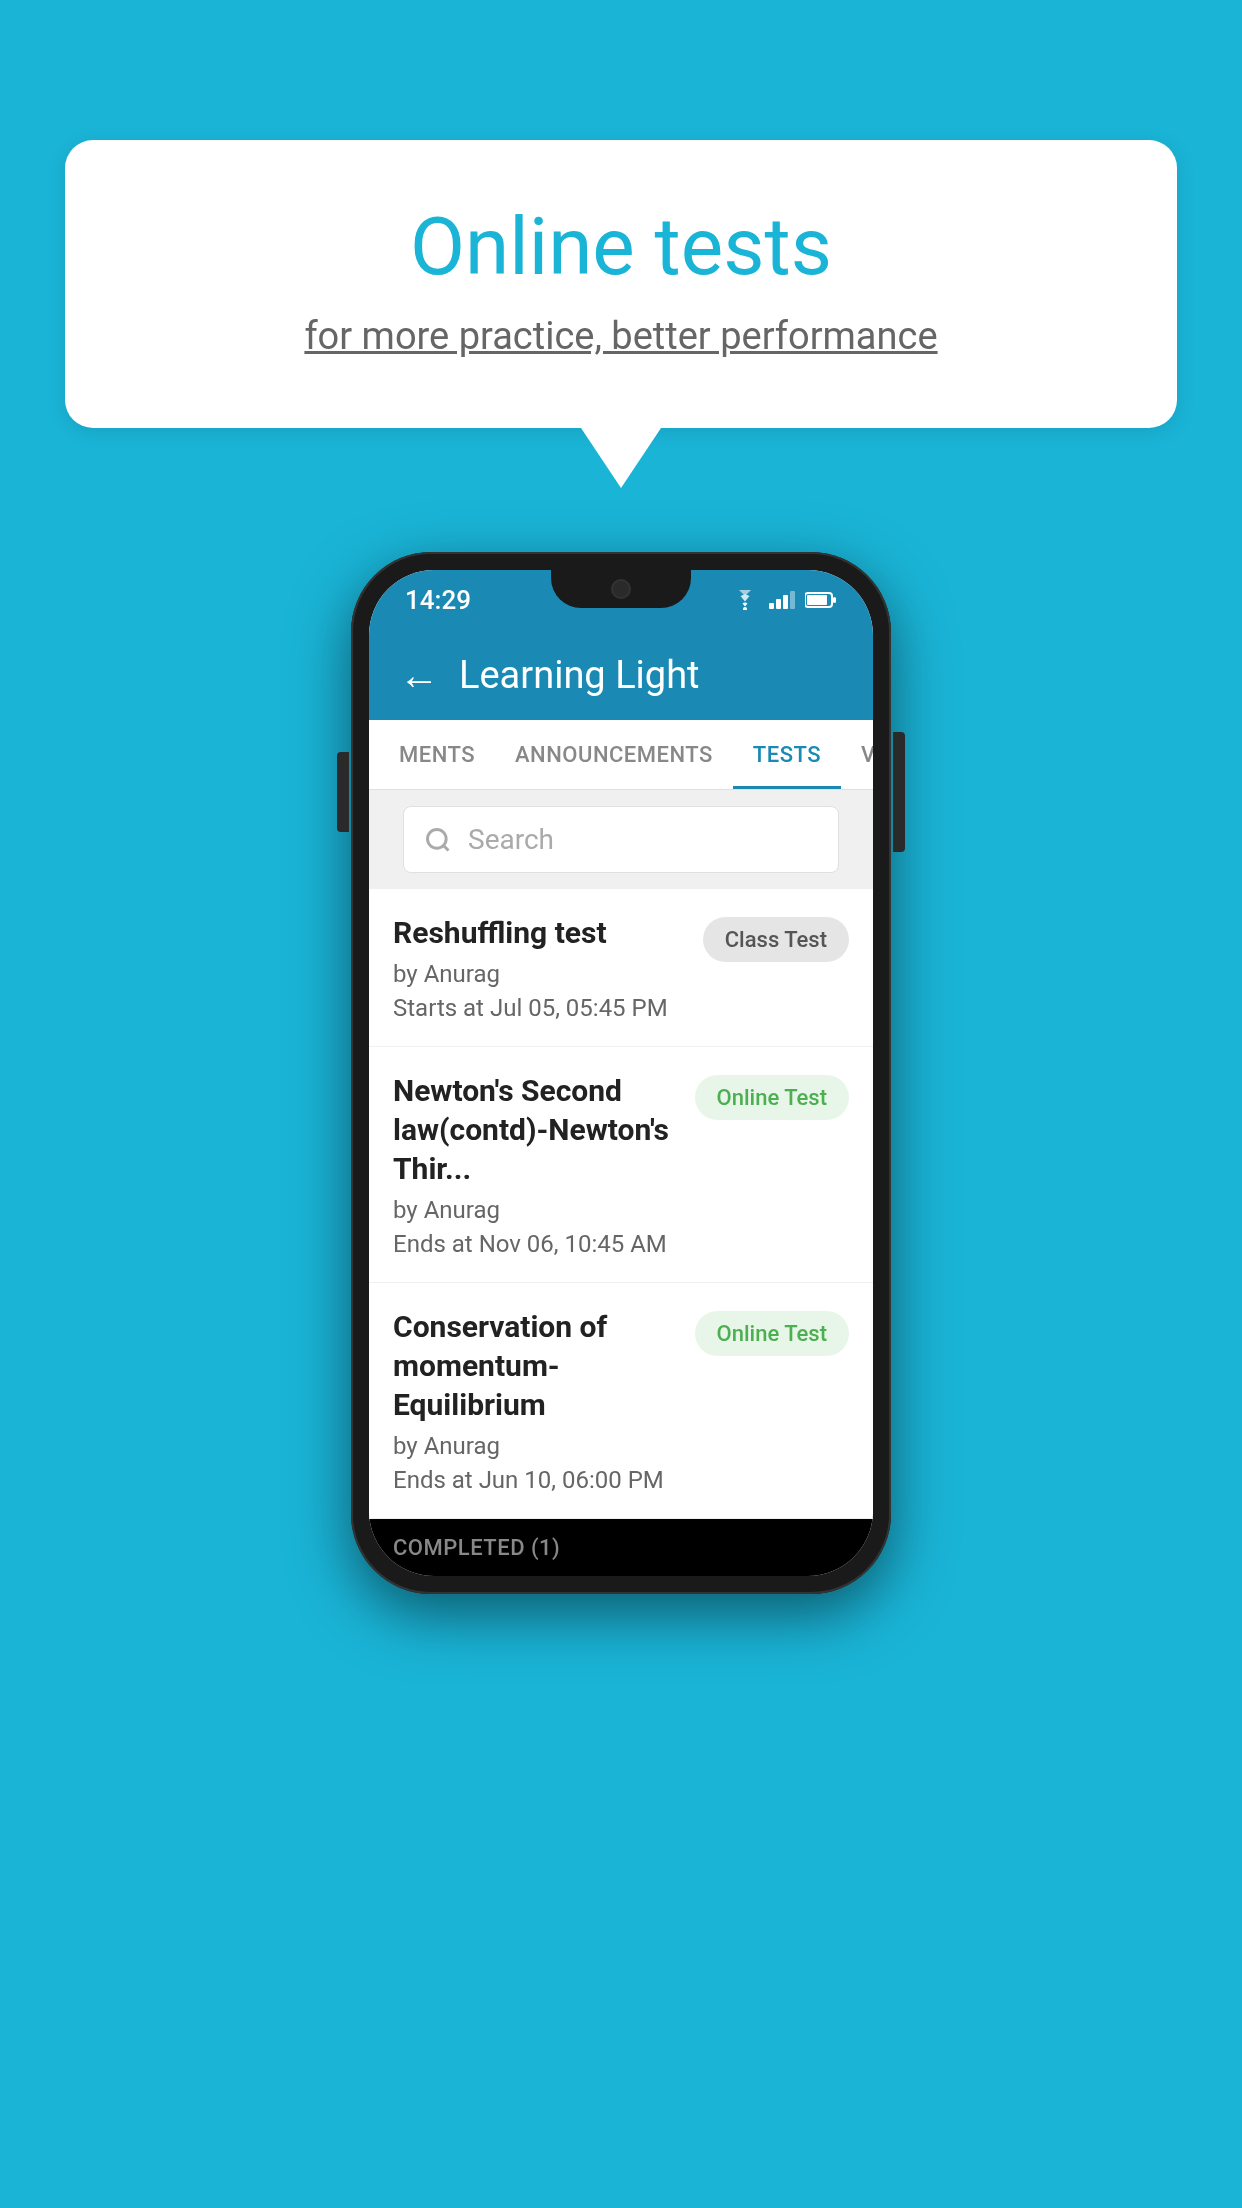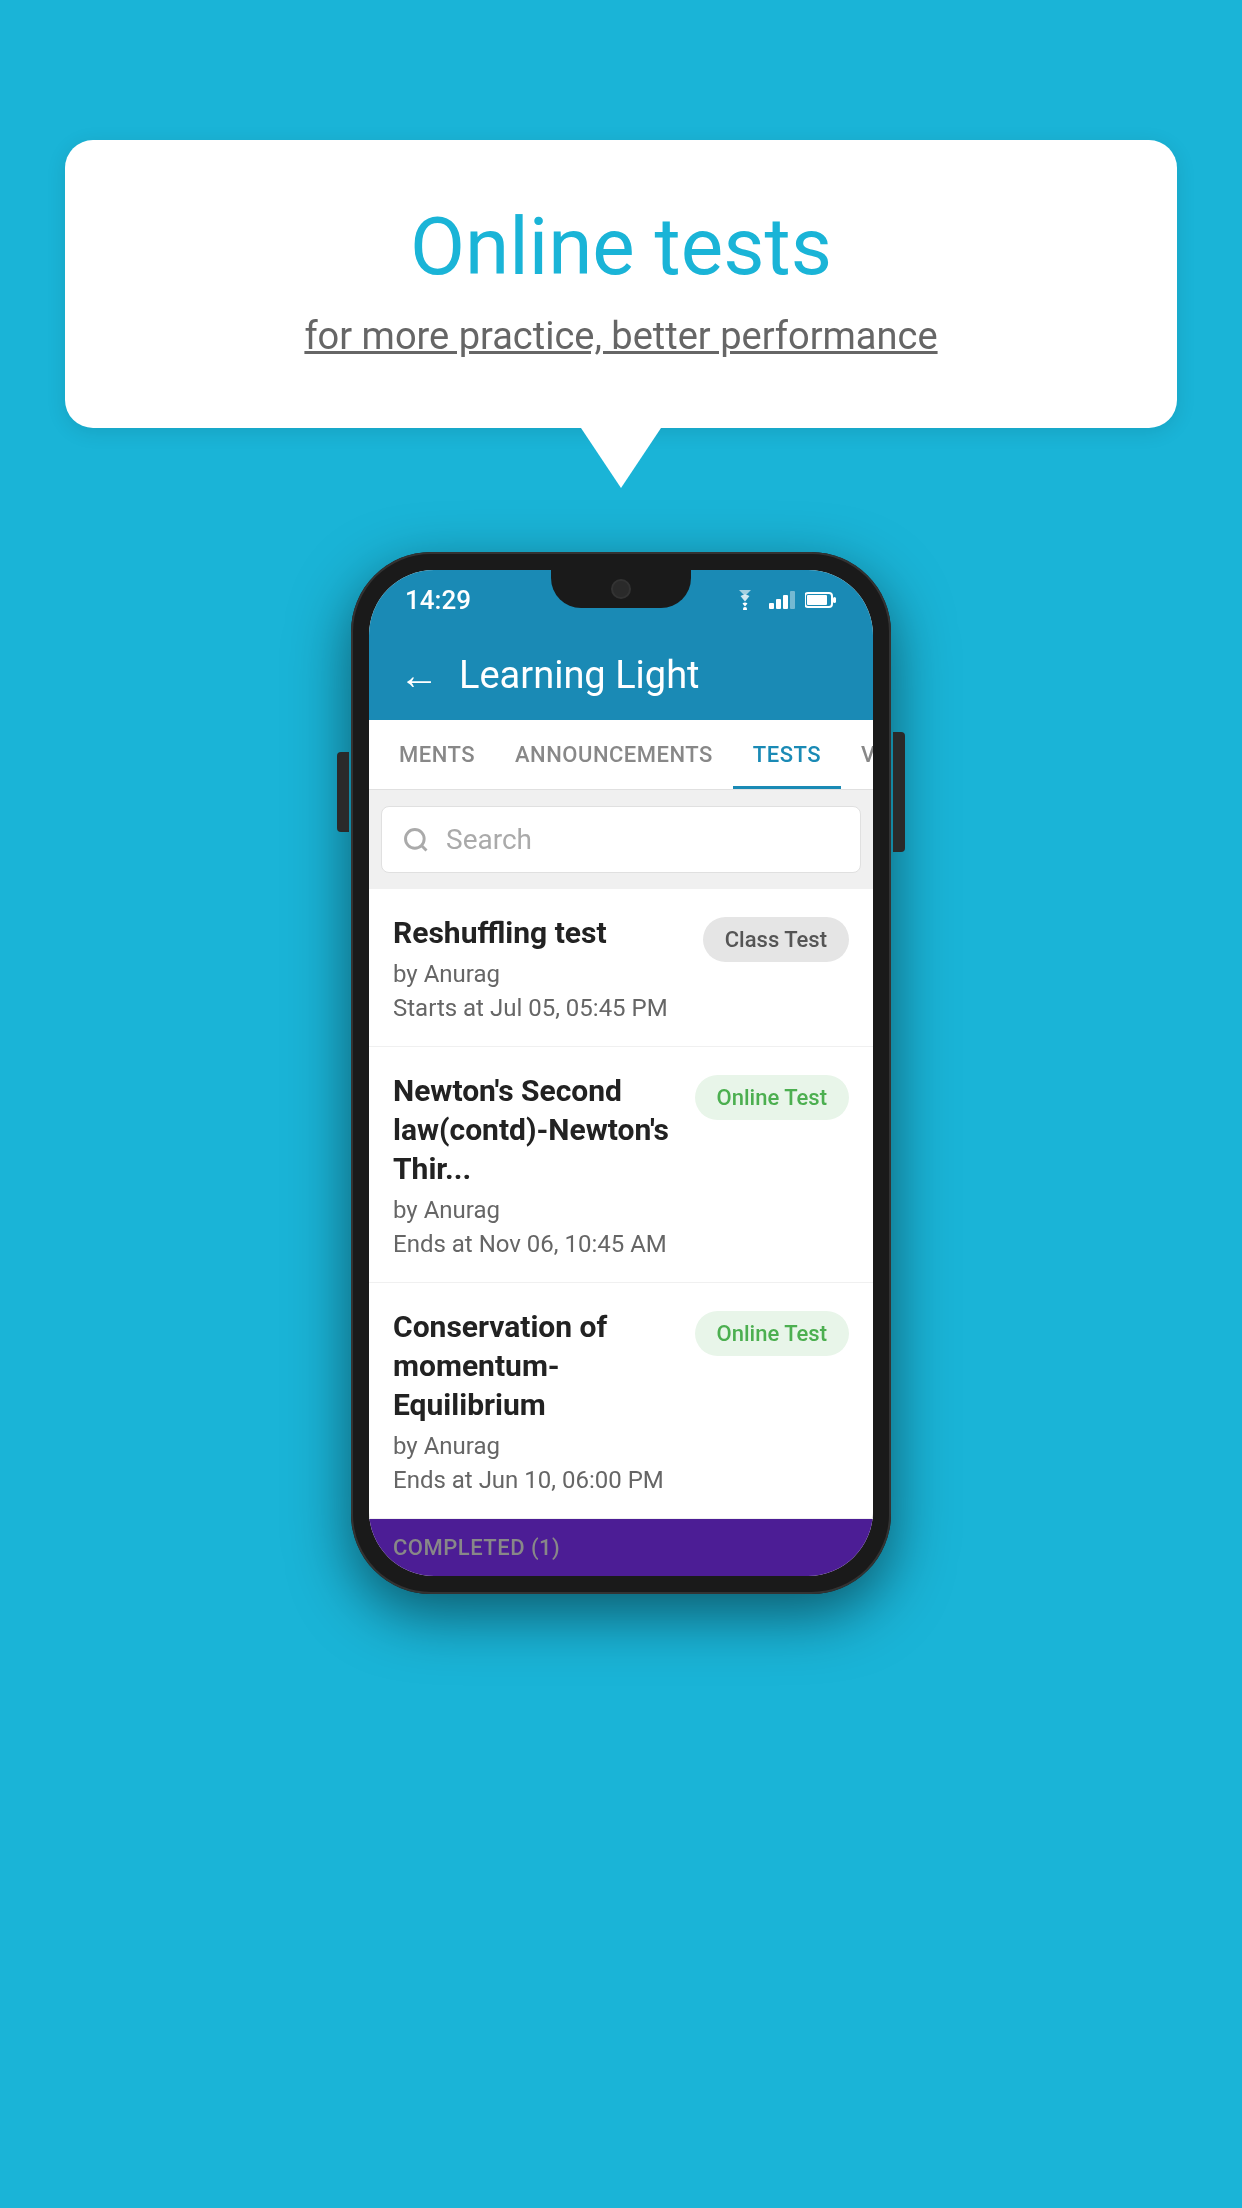--- a/index.html
+++ b/index.html
@@ -195,21 +195,21 @@
       bottom: 0;
       left: 0;
       right: 0;
       height: 3px;
       background: #1a8ab5;
     }
 
     
     .search-container {
       background: #f0f0f0;
-      padding: 16px 12px;
+      padding: 16px 34px;
     }
 
     .search-bar {
       background: white;
       border-radius: 8px;
       display: flex;
       align-items: center;
       padding: 16px 20px;
       gap: 16px;
       border: 1px solid #e0e0e0;
@@ -279,21 +279,21 @@
       color: #555;
     }
 
     .badge-online {
       background: #e8f5e9;
       color: #4caf50;
     }
 
     
     .completed-section {
-      background: #4c1d95;
+      background: #000000;
       padding: 16px 24px;
       font-size: 22px;
       color: #888;
       font-weight: 500;
       letter-spacing: 0.5px;
     }
 
     
     .signal-bars {
       display: flex;

